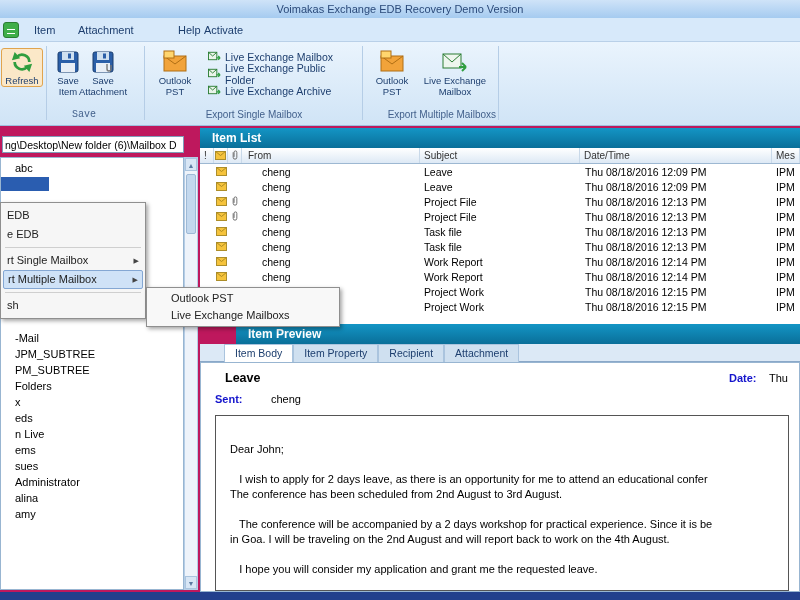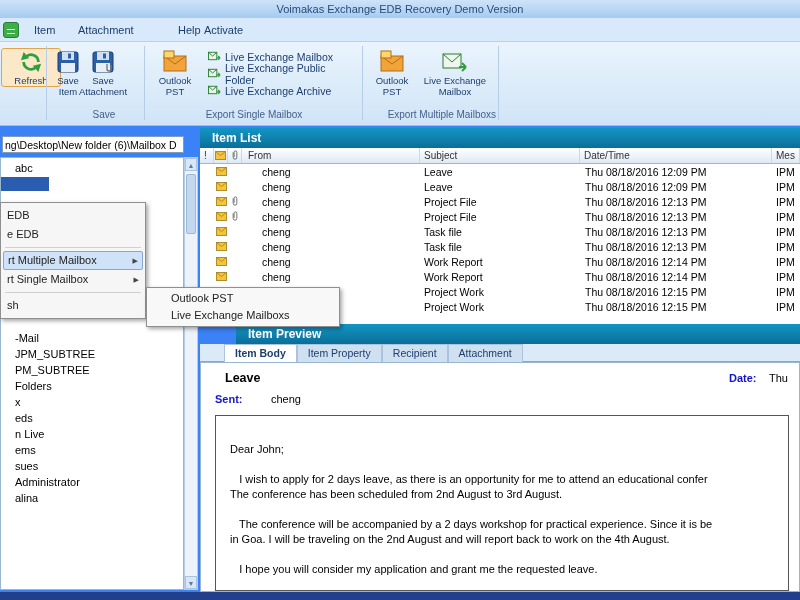--- a/index.html
+++ b/index.html
@@ -1,18 +1,18 @@
 <!DOCTYPE html>
 <html><head>
 <meta charset="utf-8">
 <style>
   * { margin:0; padding:0; box-sizing:border-box; }
   html,body { width:800px; height:600px; overflow:hidden;
     font-family:"Liberation Sans","DejaVu Sans",sans-serif; }
-  .window { position:absolute; inset:0; width:800px; height:600px; background:#3b82f6; overflow:hidden; }
+  .window { position:absolute; inset:0; width:800px; height:600px; background:#be185d; overflow:hidden; }
 
   
   .titlebar { position:absolute; left:0; top:0; width:800px; height:18px;
     background:linear-gradient(#cfe3f8,#a5cbf0); text-align:center;
     font-size:11px; line-height:18px; color:#2b4a7a; }
 
   
   .tabrow { position:absolute; left:0; top:18px; width:800px; height:24px;
     background:#d7e9fa; border-bottom:1px solid #b9d0e8; }
   .apptab { position:absolute; left:3px; top:4px; width:16px; height:16px;
@@ -72,21 +72,21 @@
   .lrows { position:absolute; left:200px; top:164px; width:600px; height:160px; background:#fff; }
   .lrow { display:flex; height:15px; font-size:10.5px; color:#000; }
   .lrow .c-ico, .lrow .c-clip, .listcols .c-ico, .listcols .c-clip { justify-content:center; padding-left:0; }
 
   
   .pvhead { top:324px;margin-left:36px; }
   .tabstrip { position:absolute; left:200px; top:344px; width:600px; height:18px;
     background:#dce9f6; border-bottom:1px solid #8aa8c8; display:flex; padding-left:24px; }
   .ptab { height:18px; line-height:17px; padding:0 10px; font-size:10.5px; color:#1d3e6e;
     border:1px solid #aac4de; border-bottom:none; background:#cfe0f0; }
-  .ptab.active { background:#fff; font-weight:bold; position:relative; top:0; }
+  .ptab.active { background:#fff; font-weight:normal; position:relative; top:0; }
   .pvpane { position:absolute; left:200px; top:362px; width:600px; height:230px;
     background:#fff; border:1px solid #98b5d1; overflow:hidden; }
   .pv-subject { position:absolute; left:24px; top:8px; font-size:12.5px; font-weight:bold; color:#000; }
   .pv-datelabel { position:absolute; left:528px; top:9px; font-size:11px; font-weight:bold; color:#1414cc; }
   .pv-datevalue { position:absolute; left:568px; top:9px; font-size:11px; color:#000; }
   .pv-sentlabel { position:absolute; left:14px; top:30px; font-size:11px; font-weight:bold; color:#1414cc; }
   .pv-sentvalue { position:absolute; left:70px; top:30px; font-size:11px; color:#000; }
   .bodybox { position:absolute; left:14px; top:52px; right:10px; bottom:0;
     border:1px solid #555; padding:26px 8px 0 14px; overflow:hidden; }
   .bline { height:15px; line-height:15px; font-size:11px; color:#000; white-space:pre; overflow:hidden; }
@@ -118,21 +118,21 @@
 
   <div class="tabrow">
     <span class="apptab"></span>
     <span class="tab tab-item">Item</span>
     <span class="tab tab-attachment">Attachment</span>
     <span class="tab tab-help">Help</span>
     <span class="tab tab-activate">Activate</span>
   </div>
 
   <div class="ribbon">
-    <div class="rbtn sel" style="left:1px;width:60px;text-align:right;">
+    <div class="rbtn sel" style="left:1px;width:42px;text-align:right;">
       <span class="ric">
         <svg viewBox="0 0 24 24" width="22" height="22">
           <path d="M20 12 a8 8 0 0 0 -13.6 -5.6" stroke="#2f9e3f" stroke-width="3" fill="none"></path>
           <polygon points="4,1 10,8 1,10" fill="#2f9e3f"></polygon>
           <path d="M4 12 a8 8 0 0 0 13.6 5.6" stroke="#2f9e3f" stroke-width="3" fill="none"></path>
           <polygon points="20,23 14,16 23,14" fill="#2f9e3f"></polygon>
         </svg>
       </span>
       <span>Refresh</span>
     </div>
@@ -154,21 +154,21 @@
         <svg width="22" height="22" viewBox="0 0 22 22">
           <rect x="1" y="1" width="20" height="20" rx="2" fill="#2b5fa8" stroke="#1b3e6f"></rect>
           <rect x="5" y="1" width="12" height="8" fill="#cfe0f0"></rect>
           <rect x="11" y="2.5" width="3" height="5" fill="#2b5fa8"></rect>
           <rect x="4" y="12" width="14" height="9" fill="#e8eef6"></rect>
           <path d="M15 13 v5 a2 2 0 0 0 4 0 v-4" fill="none" stroke="#777" stroke-width="1.4"></path>
         </svg>
       </span>
       <span>Save Attachment</span>
     </div>
-    <div class="grouplabel" style="left:56px;width:96px;">Save</div>
+    <div class="grouplabel" style="left:36px;width:96px;font-family:Liberation Mono, monospace;">Save</div>
     <div class="vsep" style="left:144px;"></div>
 
     <div class="rbtn" style="left:148px;width:54px;">
       <span class="ric">
         <svg width="24" height="24" viewBox="0 0 24 24">
           <rect x="1" y="6" width="22" height="15" fill="#f2a33a" stroke="#b06f14"></rect>
           <path d="M1 6 L12 14 L23 6" stroke="#b06f14" fill="none"></path>
           <rect x="1" y="1" width="10" height="7" fill="#ffd56e" stroke="#b06f14"></rect>
         </svg>
       </span>
@@ -238,20 +238,21 @@
         <div class="titem">JPM_SUBTREE</div>
         <div class="titem">PM_SUBTREE</div>
         <div class="titem">Folders</div>
         <div class="titem">x</div>
         <div class="titem">eds</div>
         <div class="titem">n Live</div>
         <div class="titem">ems</div>
         <div class="titem">sues</div>
         <div class="titem">Administrator</div>
         <div class="titem">alina</div>
+        <div class="titem">amy</div>
       </div>
   </div>
   <div class="vscroll">
     <div class="sarrow up">▲</div>
     <div class="sthumb"></div>
     <div class="sarrow down">▼</div>
   </div>
 
   <div class="sechead ilhead">Item List</div>
   <div class="listcols">
@@ -450,28 +451,28 @@
   </div>
 
   <div class="ctxmenu">
       <div class="mitem">
         <span>EDB</span>
       </div>
       <div class="mitem">
         <span>e EDB</span>
       </div>
       <div class="msep"></div>
+      <div class="mitem">
+        <span>rt Single Mailbox</span>
+        <span class="arr">▶</span>
+      </div>
       <div class="mitem hl">
         <span>rt Multiple Mailbox</span>
         <span class="arr">▶</span>
       </div>
-      <div class="mitem">
-        <span>rt Single Mailbox</span>
-        <span class="arr">▶</span>
-      </div>
       <div class="msep"></div>
       <div class="mitem">
         <span>sh</span>
       </div>
     </div>
   <div class="submenu">
       <div class="smitem">Outlook PST</div>
       <div class="smitem">Live Exchange Mailboxs</div>
     </div>
 

